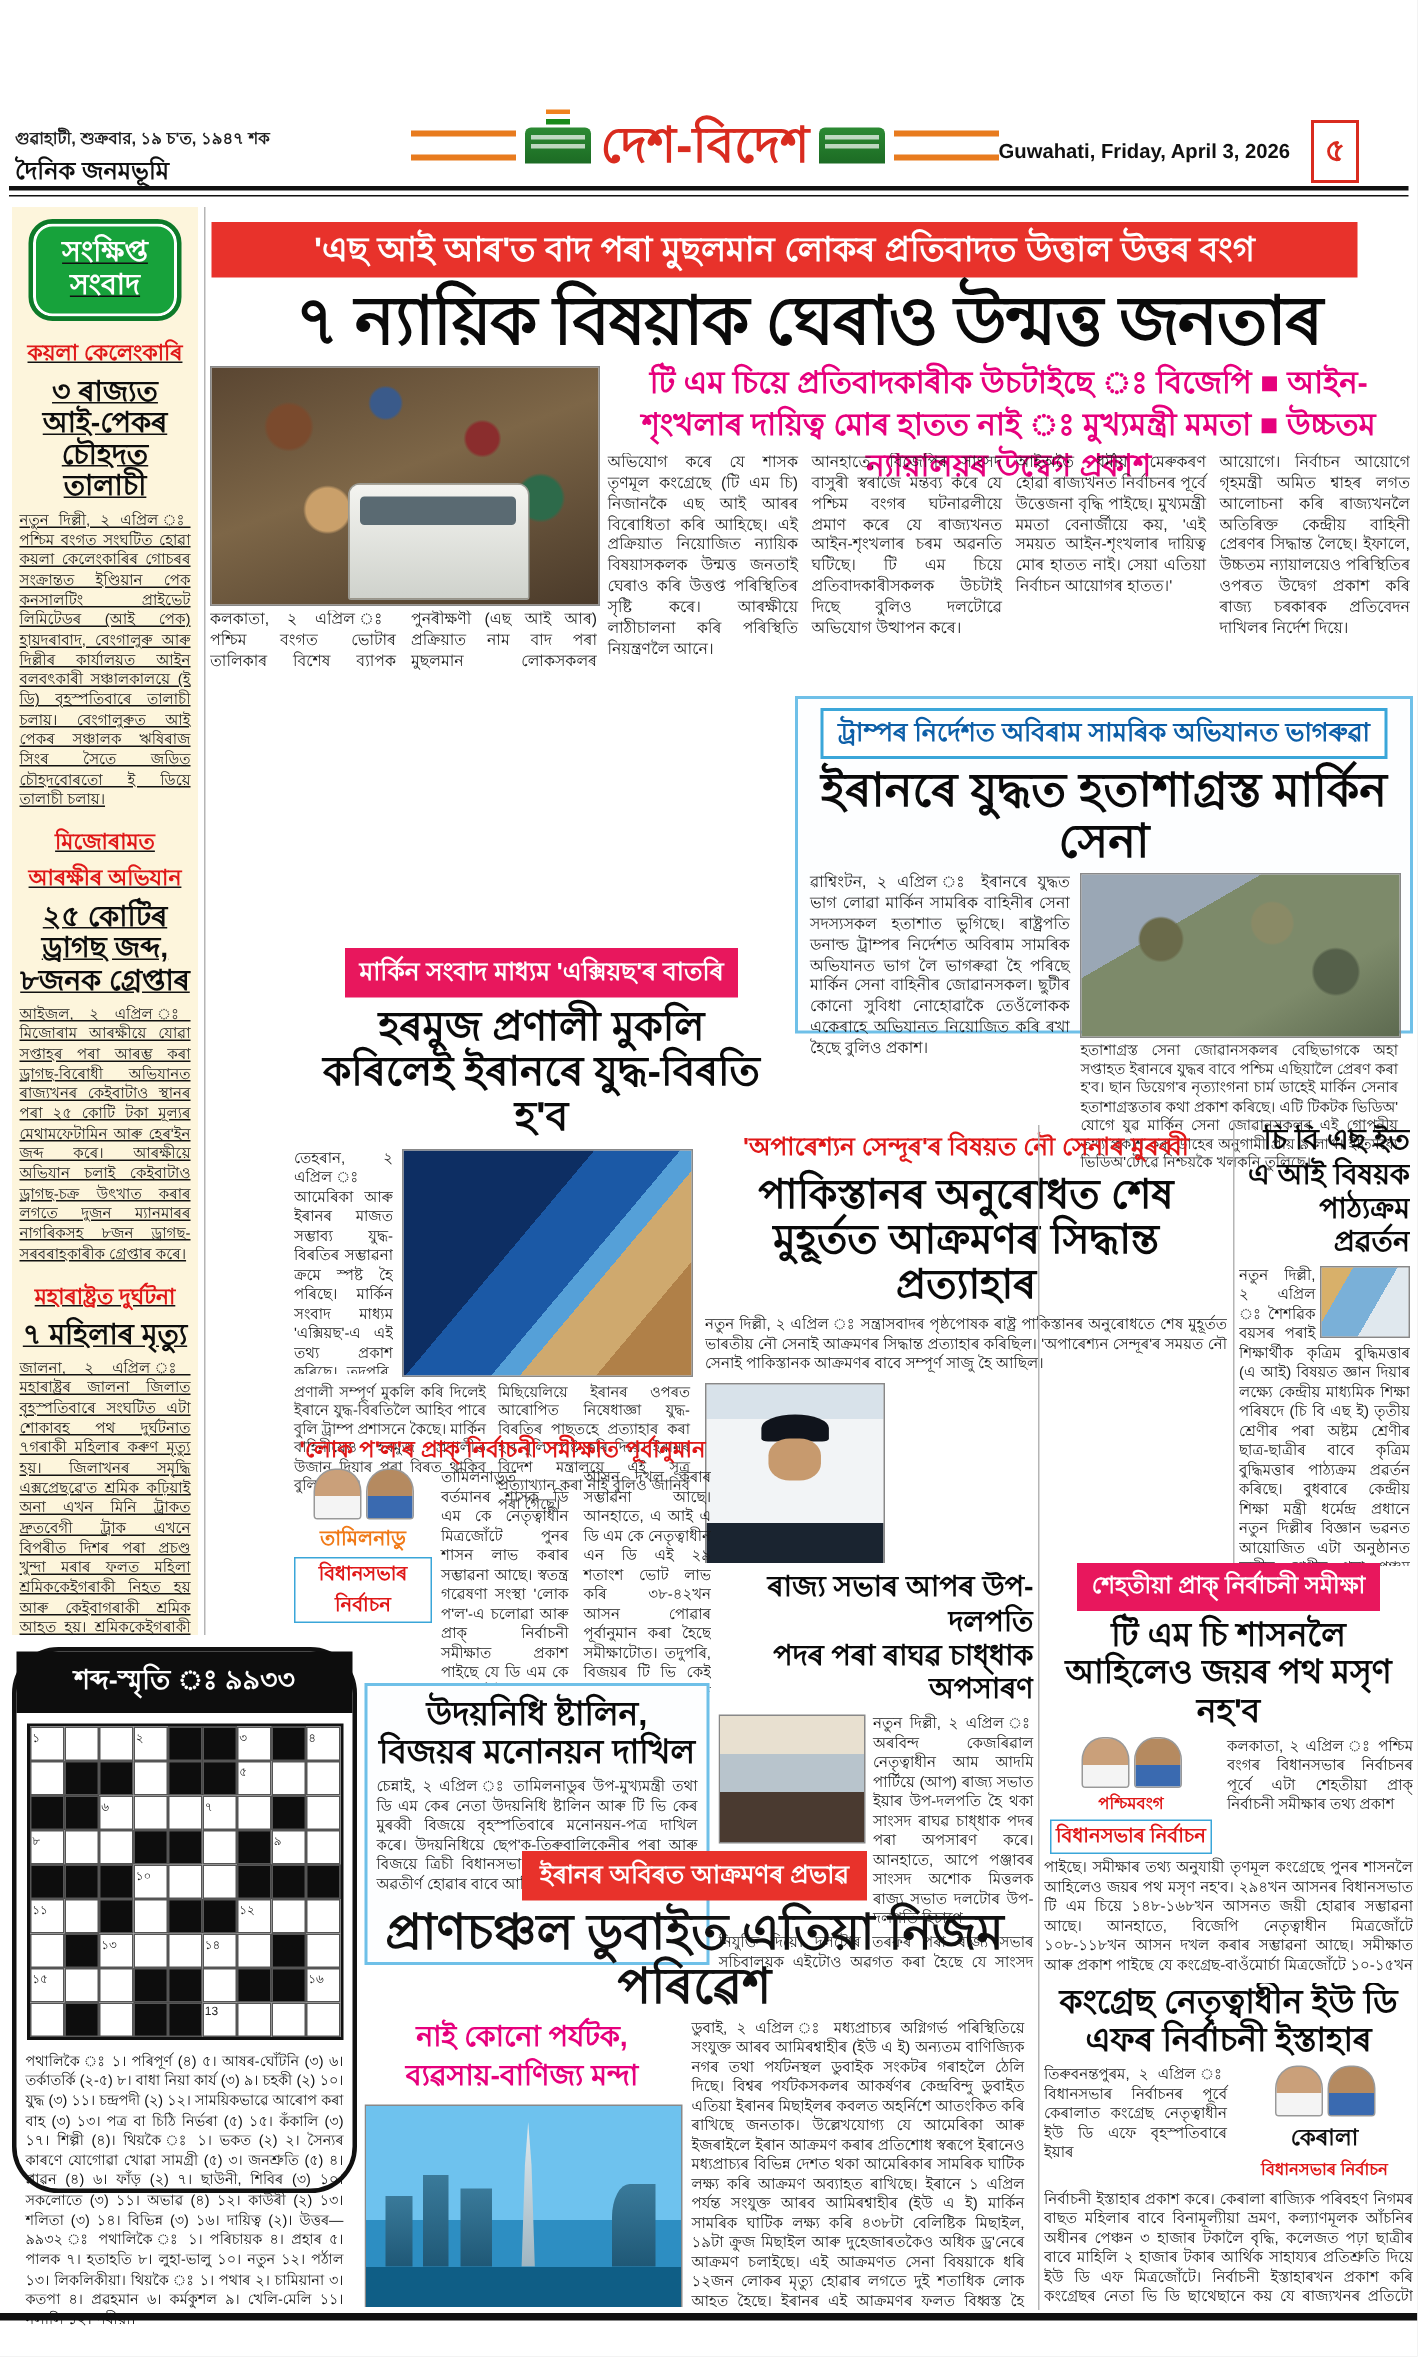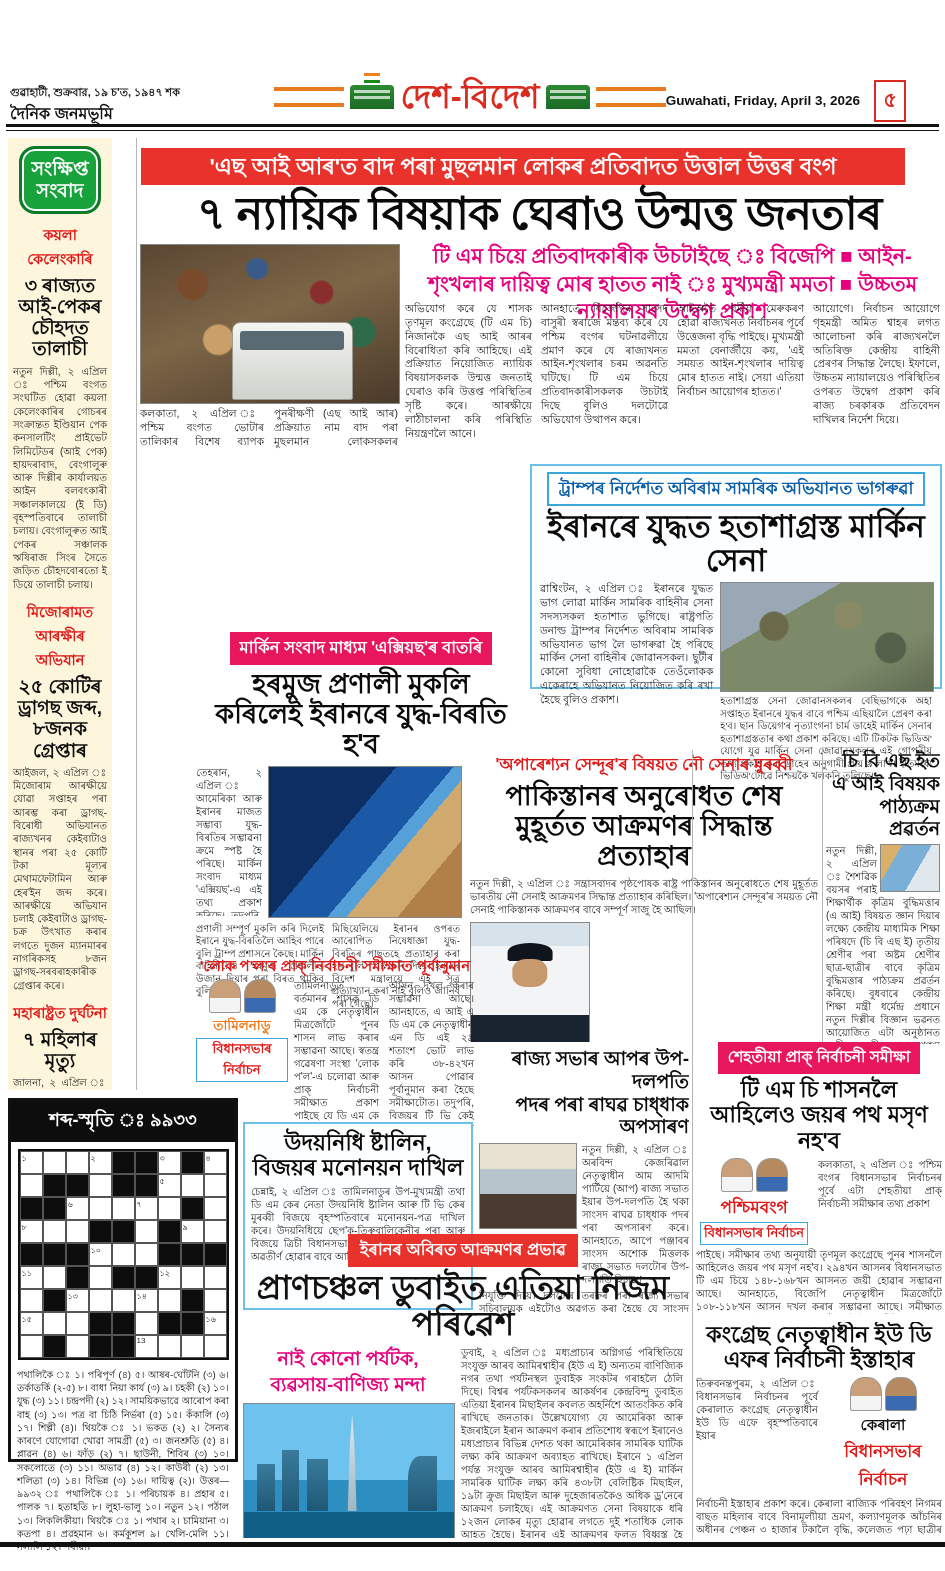--- a/index.html
+++ b/index.html
@@ -68,21 +68,21 @@
   .kick-box-red{background:#e8322b;color:#fff;font-weight:bold;font-size:16.5px;padding:3px 12px;width:fit-content;margin:0 auto;}
   .kick-box-blue{border:2px solid #3aa6d9;color:#0d5fa8;background:#fff;font-weight:bold;font-size:17px;padding:1px 10px;width:fit-content;margin:6px auto 0;}
   .h-xl{font-size:31px;font-weight:800;text-align:center;line-height:1.1;color:#0a0a0a;}
   .h-lg{font-size:27px;font-weight:800;text-align:center;line-height:1.12;color:#0a0a0a;}
   .h-md{font-size:22px;font-weight:800;text-align:center;line-height:1.15;color:#0a0a0a;}
   .h-sm{font-size:19px;font-weight:800;text-align:right;line-height:1.2;color:#0a0a0a;}
   .blue-box{border:2px solid #6fc0e8;box-sizing:border-box;background:#fdfeff;}
   .badge{text-align:center;}
   .badge .t-or{color:#f07a18;font-weight:800;font-size:13.5px;}
   .badge .t-red{color:#e01818;font-weight:800;font-size:13px;border:1.5px solid #3aa6d9;padding:0 3px;display:inline-block;}
-  .badge .t-red2{color:#e01818;font-weight:800;font-size:17px;}
+  .badge .t-red2{color:#e01818;font-weight:800;font-size:11px;}
   .badge .t-blk{color:#111;font-weight:800;font-size:15px;}
   .avrow{display:flex;justify-content:center;gap:3px;margin-bottom:2px;}
   .capt{font-size:9.8px;line-height:1.28;text-align:justify;color:#222;}
   
   .xw{border:3px solid #111;box-sizing:border-box;background:#fff;}
   .xw-title{background:#0d0d0d;color:#fff;font-size:18px;font-weight:bold;text-align:center;padding:5px 0;}
   .xw-grid{display:grid;grid-template-columns:repeat(9,23px);grid-auto-rows:23px;width:fit-content;margin:7px auto 5px;border:2px solid #111;}
   .xw-cell{border:1px solid #555;position:relative;background:#fff;box-sizing:border-box;}
   .xw-black{background:#0d0d0d;}
   .xw-num{position:absolute;top:0;left:1px;font-size:8px;color:#222;}
@@ -104,21 +104,21 @@
       </div>
     <div class="logo-text">দেশ-বিদেশ</div>
     <div class="parl"></div>
     <div class="logo-lines"></div>
   </div>
 
   <div class="abs dl-right" style="left:655px;top:93px;width:205px;">Guwahati, Friday, April 3, 2026</div>
   <div class="abs pg-box" style="left:874px;top:80px;">৫</div>
   <div class="abs head-rule" style="left:6px;top:124px;width:933px;"></div>
 
-  <div class="abs sidebar" style="left:8px;top:138px;width:104px;height:952px;">
+  <div class="abs sidebar" style="left:8px;top:138px;width:124px;height:952px;text-decoration:underline;">
     <div class="brief-title">সংক্ষিপ্ত সংবাদ</div>
 
     <div>
       <div class="brief-kick">কয়লা কেলেংকাৰি</div>
       <div class="brief-head">৩ ৰাজ্যত আই-পেকৰ চৌহদত তালাচী</div>
       <div class="brief-body">নতুন দিল্লী, ২ এপ্রিল ঃ পশ্চিম বংগত সংঘটিত হোৱা কয়লা কেলেংকাৰিৰ গোচৰৰ সংক্ৰান্তত ইণ্ডিয়ান পেক কনসালটিং প্ৰাইভেট লিমিটেডৰ (আই পেক) হায়দৰাবাদ, বেংগালুৰু আৰু দিল্লীৰ কাৰ্যালয়ত আইন বলবৎকাৰী সঞ্চালকালয়ে (ই ডি) বৃহস্পতিবাৰে তালাচী চলায়। বেংগালুৰুত আই পেকৰ সঞ্চালক ঋষিৰাজ সিংৰ সৈতে জড়িত চৌহদবোৰতো ই ডিয়ে তালাচী চলায়।</div>
     </div>
     <div>
       <div class="brief-kick">মিজোৰামত আৰক্ষীৰ অভিযান</div>
       <div class="brief-head">২৫ কোটিৰ ড্ৰাগছ জব্দ, ৮জনক গ্ৰেপ্তাৰ</div>
@@ -288,21 +288,21 @@
           <div class="bldg" style="left:6%;width:9%;height:34%;"></div>
           <div class="bldg" style="left:18%;width:8%;height:44%;"></div>
           <div class="bldg" style="left:30%;width:10%;height:38%;"></div>
           <div class="bldg" style="right:8%;width:14%;height:40%;border-radius:40% 0 0 0;"></div>
         </div>
       </div>
       <div class="small-txt" style="flex:1;">ডুবাই, ২ এপ্রিল ঃ মধ্যপ্ৰাচ্যৰ অগ্নিগৰ্ভ পৰিস্থিতিয়ে সংযুক্ত আৰব আমিৰশ্বাহীৰ (ইউ এ ই) অন্যতম বাণিজ্যিক নগৰ তথা পৰ্যটনস্থল ডুবাইক সংকটৰ গৰাহলৈ ঠেলি দিছে। বিশ্বৰ পৰ্যটকসকলৰ আকৰ্ষণৰ কেন্দ্ৰবিন্দু ডুবাইত এতিয়া ইৰানৰ মিছাইলৰ কবলত অহৰ্নিশে আতংকিত কৰি ৰাখিছে জনতাক। উল্লেখযোগ্য যে আমেৰিকা আৰু ইজৰাইলে ইৰান আক্ৰমণ কৰাৰ প্ৰতিশোধ স্বৰূপে ইৰানেও মধ্যপ্ৰাচ্যৰ বিভিন্ন দেশত থকা আমেৰিকাৰ সামৰিক ঘাটিক লক্ষ্য কৰি আক্ৰমণ অব্যাহত ৰাখিছে। ইৰানে ১ এপ্রিল পৰ্যন্ত সংযুক্ত আৰব আমিৰশ্বাহীৰ (ইউ এ ই) মাৰ্কিন সামৰিক ঘাটিক লক্ষ্য কৰি ৪৩৮টা বেলিষ্টিক মিছাইল, ১৯টা ক্ৰুজ মিছাইল আৰু দুহেজাৰতকৈও অধিক ড্ৰ'নেৰে আক্ৰমণ চলাইছে। এই আক্ৰমণত সেনা বিষয়াকে ধৰি ১২জন লোকৰ মৃত্যু হোৱাৰ লগতে দুই শতাধিক লোক আহত হৈছে। ইৰানৰ এই আক্ৰমণৰ ফলত বিধ্বস্ত হৈ পৰিছে ডুবাইৰ পৰ্যটন উদ্যোগ। আবু ধাবিৰ বিবাহ পঞ্জীয়ন কাৰ্যালয়ত প্ৰতিদিনেই প্ৰায় ৭০খনকৈ বিবাহ সম্পন্ন হয়। ইয়াৰে বেছিভাগেই দেশখনৰ বাহিৰৰ পৰা যোৱা লোকৰ বিবাহ অনুষ্ঠান। কিন্তু যুদ্ধৰ ফলত ইউ এ ইত বিবাহ পঞ্জীয়ন কাৰ্যতঃ শূন্য হৈ পৰিছে। ইফালে, দেশখনলৈ পৰ্যটকৰ আগমনো লেখত ল'বলগকৈ কমিছে।</div>
     </div>
   </div>
 
-  <div class="abs xw" style="left:8px;top:1098px;width:230px;height:364px;">
+  <div class="abs xw" style="left:8px;top:1098px;width:230px;height:364px;border-radius:31px;">
     <div class="xw-title">শব্দ-স্মৃতি ঃ ৯৯৩৩</div>
     <div class="xw-grid">
         <div class="xw-cell">
           <span class="xw-num">১</span>
         </div>
         <div class="xw-cell"></div>
         <div class="xw-cell"></div>
         <div class="xw-cell">
           <span class="xw-num">২</span>
         </div>

